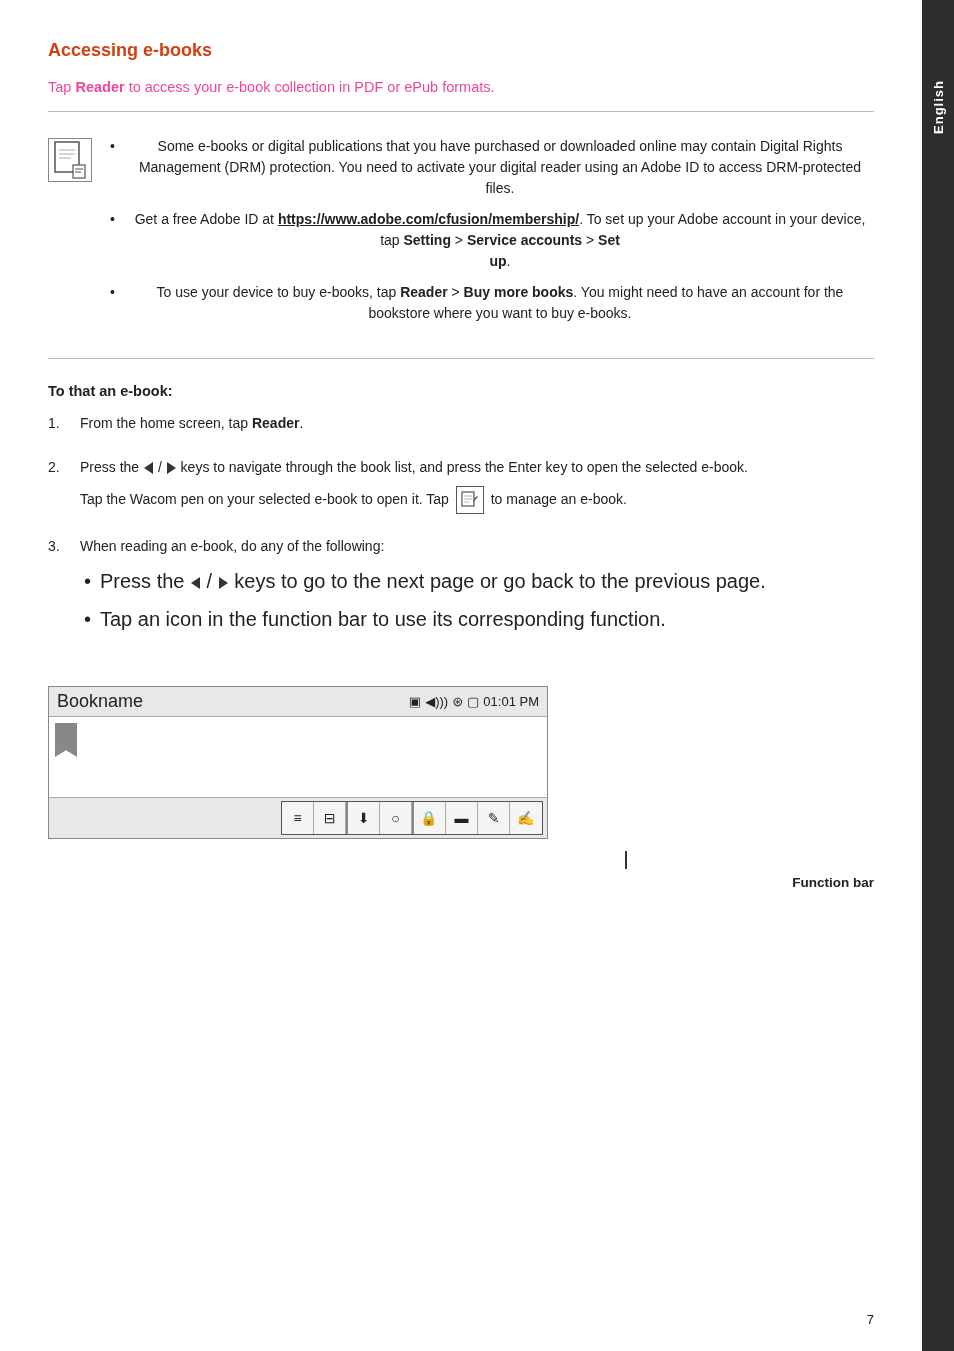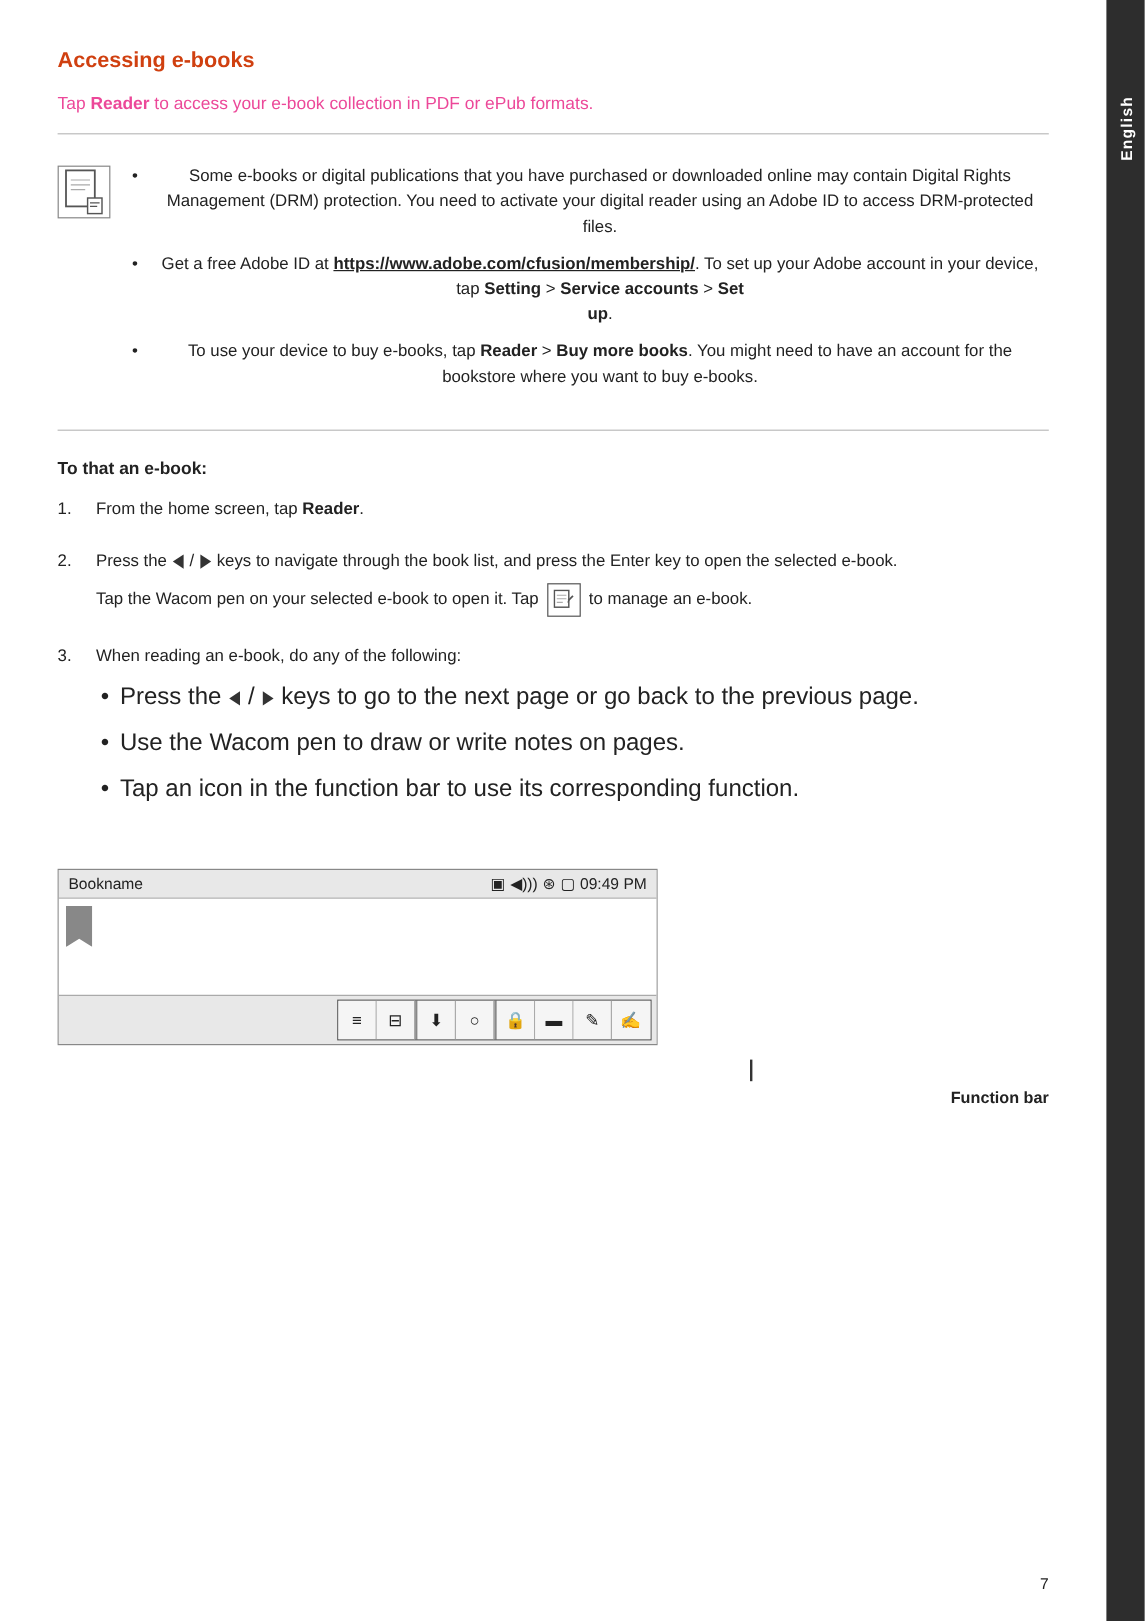--- a/index.html
+++ b/index.html
@@ -239,21 +239,21 @@
       display: flex;
       align-items: center;
       justify-content: space-between;
       background: #e8e8e8;
       padding: 4px 8px;
       border-bottom: 1px solid #aaa;
       font-size: 13px;
     }
 
     .topbar-left {
-      font-size: 13px;
+      font-size: 18px;
       color: #222;
     }
 
     .topbar-right {
       display: flex;
       align-items: center;
       gap: 4px;
       font-size: 12px;
     }
 
@@ -413,43 +413,40 @@
 
       <li>
         <span class="num-label">3.</span>
         <div class="num-content">
           <p>When reading an e-book, do any of the following:</p>
           <ul class="sub-bullets">
             <li>
               Press the <span class="arrow-left"></span> / <span class="arrow-right"></span> keys to go to the next page or go back to the previous page.
             </li>
             <li>
-              Use the Wacom pen to draw or write notes on pages.
-            </li>
-            <li>
               Tap an icon in the function bar to use its corresponding function.
             </li>
           </ul>
         </div>
       </li>
     </ol>
 
     <div class="screenshot-row">
 
       <div class="screenshot-section">
 
         <div class="screenshot-topbar">
           <span class="topbar-left">Bookname</span>
           <div class="topbar-right">
 
             <span class="topbar-icon">▣</span>
             <span class="topbar-icon">◀)))</span>
             <span class="topbar-icon">⊛</span>
             <span class="topbar-icon">▢</span>
-            <span class="topbar-icon">09:49 PM</span>
+            <span class="topbar-icon">01:01 PM</span>
           </div>
         </div>
 
         <div class="screenshot-body">
           <div class="bookmark-icon"></div>
         </div>
 
         <div style="border-top:1px solid #aaa; background:#e8e8e8; display:flex; justify-content:flex-end; padding:3px 4px;">
           <div class="function-bar-icons">
             <div class="fbar-icon">≡</div>

